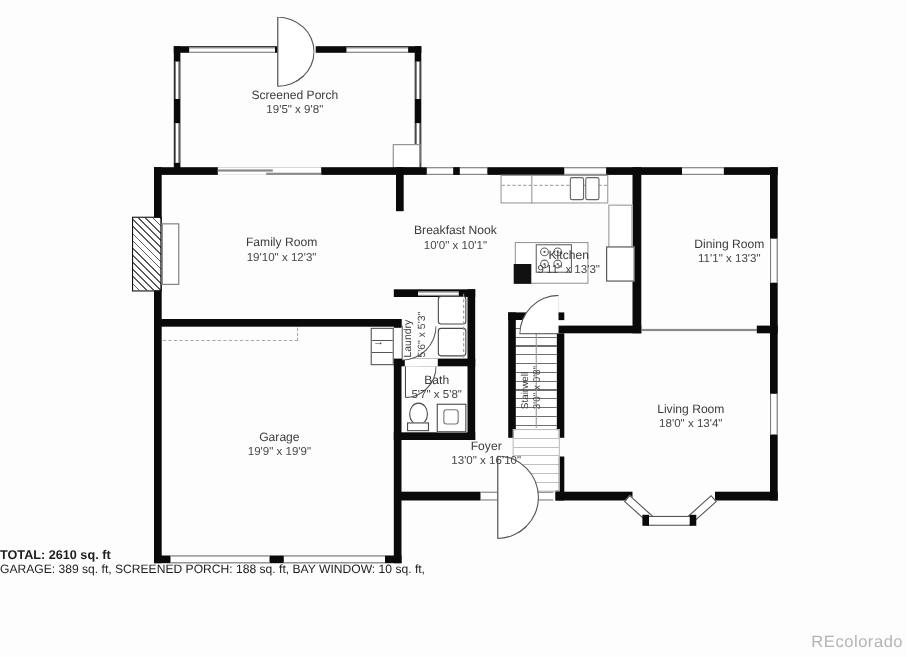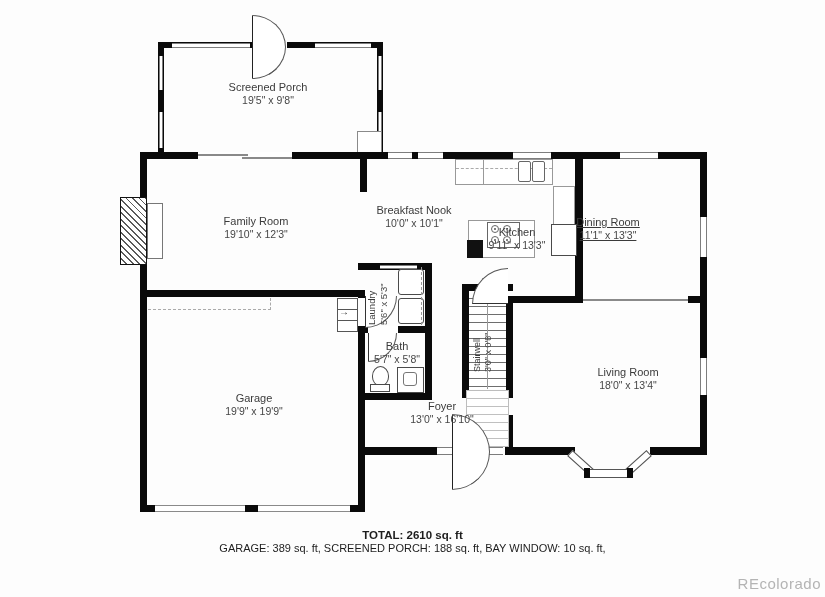--- a/index.html
+++ b/index.html
@@ -16,21 +16,21 @@
   .room-label{position:absolute;transform:translateX(-50%);text-align:center;color:#3b3b3b;white-space:nowrap;}
   .rname{font-size:11px;line-height:13px;}
   .rdims{font-size:10.5px;line-height:13px;color:#464646;}
   .vlabel{position:absolute;display:flex;flex-direction:row;gap:1px;color:#3b3b3b;}
   .vlabel span{writing-mode:vertical-rl;transform:rotate(180deg);white-space:nowrap;}
   .stairs-up{position:absolute;background:repeating-linear-gradient(to bottom,#fff 0 7px,#6e6e6e 7px 8px);}
   .stairs-dn{position:absolute;background:repeating-linear-gradient(to bottom,#fff 0 7px,#c0c0c0 7px 8px);border:1px solid #bdbdbd;box-sizing:border-box;}
   .hatch{position:absolute;background:repeating-linear-gradient(45deg,#fff 0 3.5px,#5a5a5a 3.5px 4.6px);border:1.5px solid #111;box-sizing:border-box;}
   .burner{position:absolute;width:8px;height:8px;border:1px solid #666;border-radius:50%;box-sizing:border-box;}
   .burner::after{content:"";position:absolute;left:2.2px;top:2.2px;width:1.6px;height:1.6px;background:#666;border-radius:50%;}
-  .summary{position:absolute;left:0;top:529px;width:825px;text-align:center;color:#1d1d1d;}
+  .summary{position:absolute;left:0;top:499px;width:825px;color:#1d1d1d;}
   .summary .total{font-size:11.5px;font-weight:700;line-height:13px;}
   .summary .sline{font-size:11px;font-weight:500;line-height:12.2px;}
   .watermark{position:absolute;right:4px;top:575px;font-size:15px;color:#b4b4b4;letter-spacing:.5px;}
 </style>
 </head>
 <body>
 
 <div class="canvas">
 
   <div class="w" style="left:158px;top:42px;width:225px;height:6px;"></div>
@@ -151,21 +151,21 @@
     <div class="rdims">19'10" x 12'3"</div>
   </div>
   <div class="room-label" style="left:414px;top:204px;">
     <div class="rname">Breakfast Nook</div>
     <div class="rdims">10'0" x 10'1"</div>
   </div>
   <div class="room-label" style="left:517px;top:226px;">
     <div class="rname">Kitchen</div>
     <div class="rdims">9'11" x 13'3"</div>
   </div>
-  <div class="room-label" style="left:608px;top:216px;text-decoration:underline;">
+  <div class="room-label" style="left:663px;top:216px;">
     <div class="rname">Dining Room</div>
     <div class="rdims">11'1" x 13'3"</div>
   </div>
   <div class="room-label" style="left:628px;top:366px;">
     <div class="rname">Living Room</div>
     <div class="rdims">18'0" x 13'4"</div>
   </div>
   <div class="room-label" style="left:254px;top:392px;">
     <div class="rname">Garage</div>
     <div class="rdims">19'9" x 19'9"</div>

